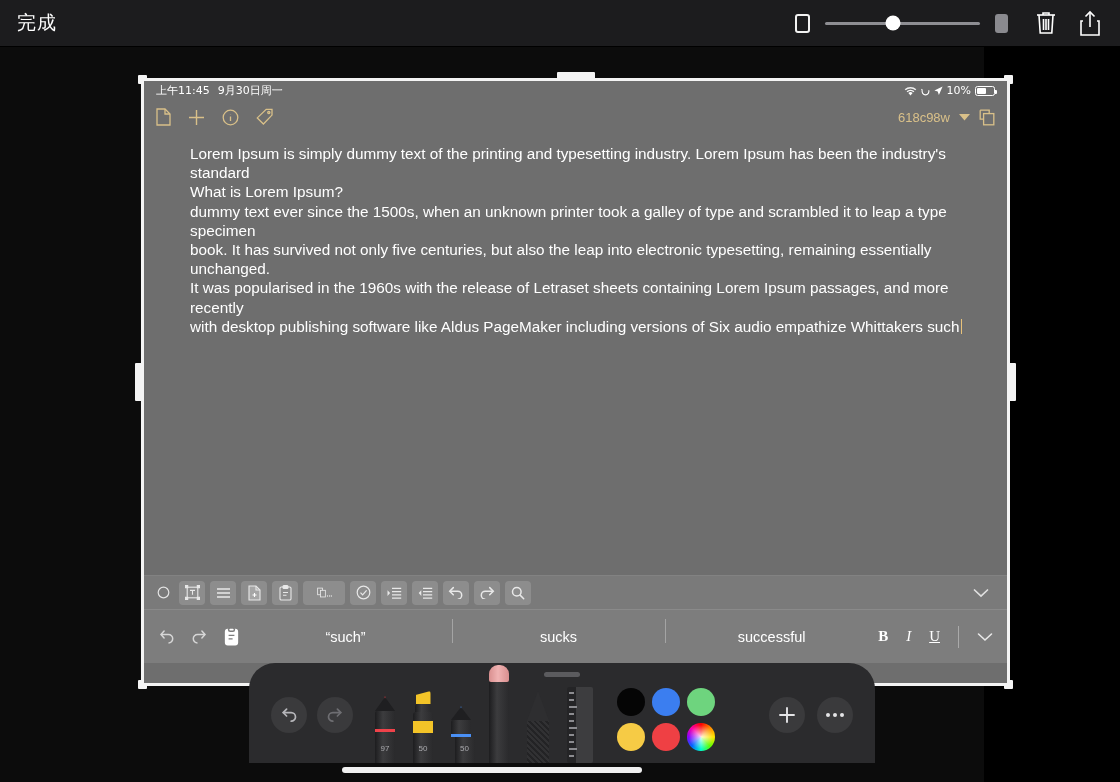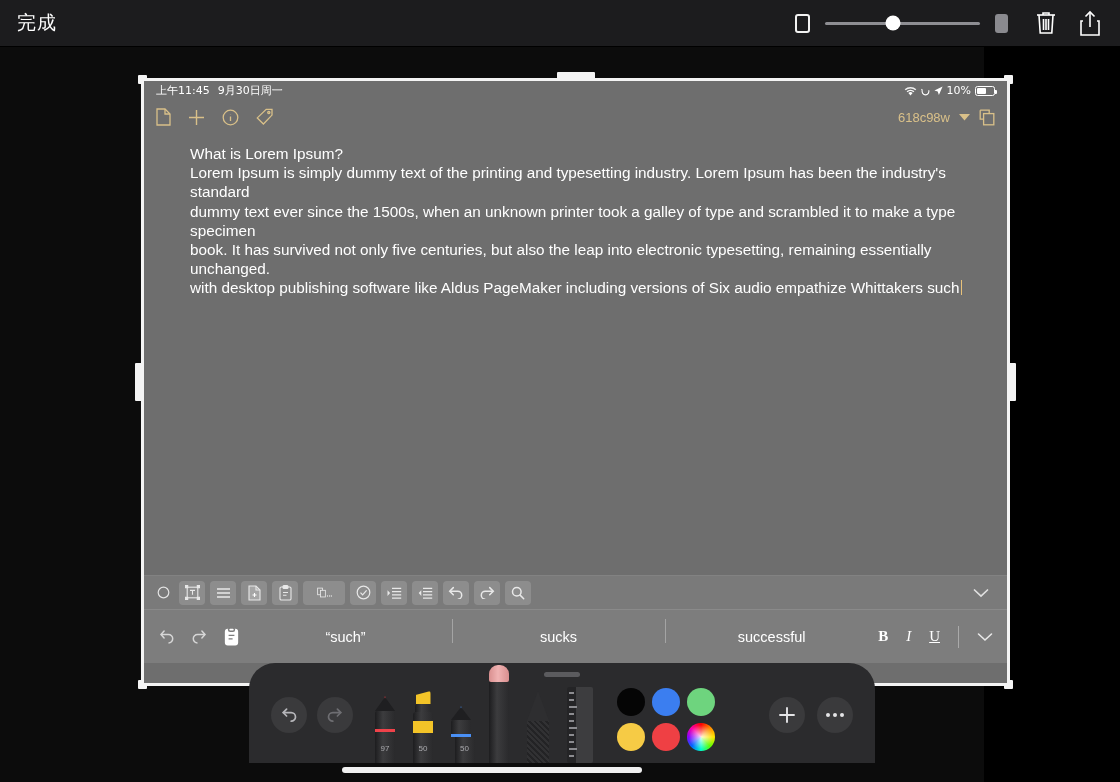--- a/index.html
+++ b/index.html
@@ -319,24 +319,25 @@
           <span>
             <svg width="16" height="17" viewBox="0 0 16 17" fill="none" stroke="#d9c089" stroke-width="1.3">
               <path d="M1.2 1.2h9v3M1.2 1.2v9h3"></path>
                 <rect x="4.6" y="4.6" width="10.2" height="11.2"></rect>
             </svg>
           </span>
         </span>
       </div>
 
       <div class="doc-body">
+        <p>Lorem Ipsum is simply dummy text of the printing and typesetting industry. Lorem Ipsum has been the industry's standard</p>
         <p>What is Lorem Ipsum?</p>
-        <p>Lorem Ipsum is simply dummy text of the printing and typesetting industry. Lorem Ipsum has been the industry's standard</p>
-        <p>dummy text ever since the 1500s, when an unknown printer took a galley of type and scrambled it to make a type specimen</p>
+        <p>dummy text ever since the 1500s, when an unknown printer took a galley of type and scrambled it to leap a type specimen</p>
         <p>book. It has survived not only five centuries, but also the leap into electronic typesetting, remaining essentially unchanged.</p>
+        <p>It was popularised in the 1960s with the release of Letraset sheets containing Lorem Ipsum passages, and more recently</p>
         <p><span>with desktop publishing software like Aldus PageMaker including versions of Six audio empathize Whittakers such</span><span class="caret"></span></p>
       </div>
 
       <div class="fmt-bar">
         <div class="fmt-btn plain">
           <svg width="13" height="13" viewBox="0 0 13 13" fill="none" stroke="#e3e3e3" stroke-width="1.2">
               <circle cx="6.5" cy="6.5" r="5.3"></circle>
             </svg>
         </div>
         <div class="fmt-btn">

